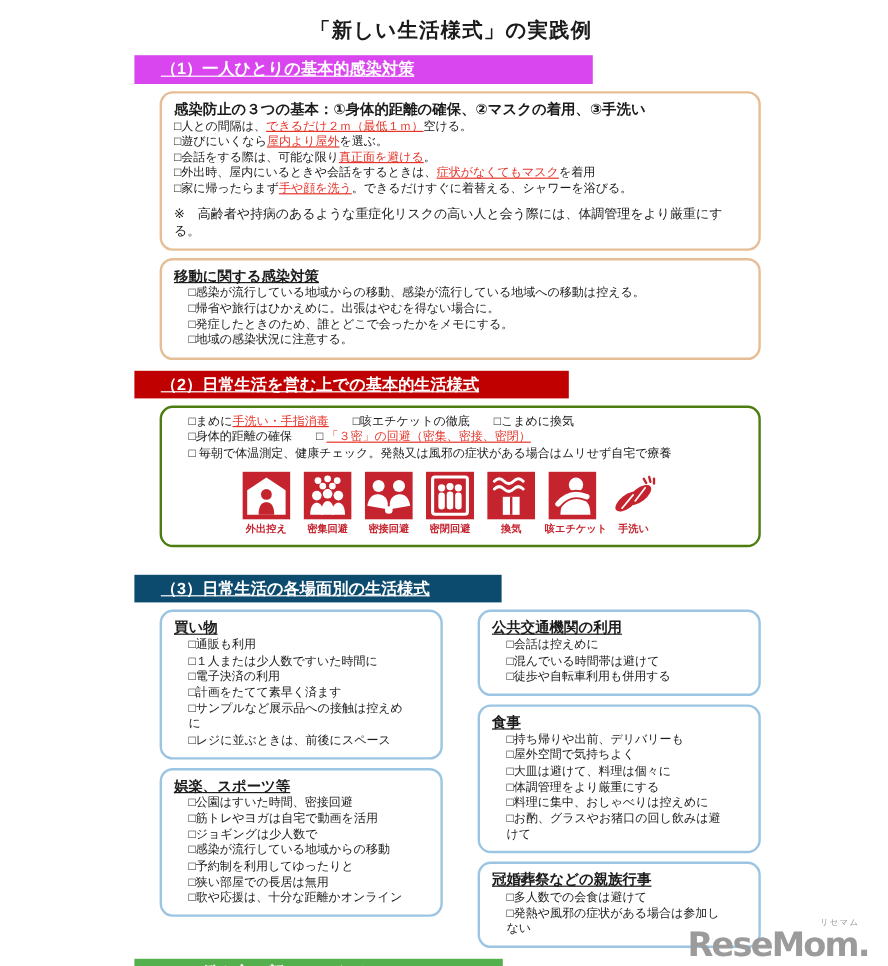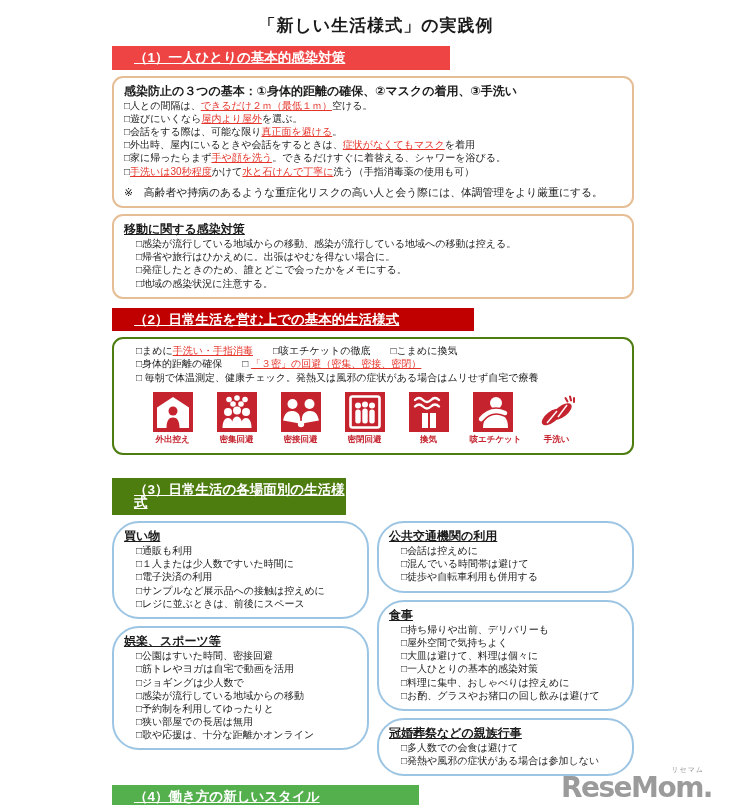--- a/index.html
+++ b/index.html
@@ -9,47 +9,47 @@
     overflow:hidden;
   }
   .title { text-align:center; font-size:17px; font-weight:bold; margin:14px 0 4px; letter-spacing:1px;padding-left:12px; }
   .content { margin-left:112px; width:522px; }
 
   .hdr {
     color:#fff; font-weight:bold; font-size:13.5px; line-height:1;
     padding:5px 0 5px 22px; text-decoration:underline; margin-top:9px;
     box-sizing:border-box;
   }
-  .hdr1 { background:#ef4444; width:338px; }
+  .hdr1 { background:#d946ef; width:382px; }
   .hdr2 { background:#C00000; width:362px; }
-  .hdr3 { background:#4d7c0f; width:234px;margin-top:23px; }
+  .hdr3 { background:#0c4a6e; width:306px;margin-top:23px; }
   .hdr4 { background:#54AF4D; width:307px; }
 
-  .box { border-radius:11px; padding:5px 27px 7px 10px; margin-top:6px; background:#fff; box-sizing:border-box; }
+  .box { border-radius:11px; padding:5px 27px 7px 10px; margin-top:6px; background:#fff; box-sizing:border-box;margin-left:21px; }
   .box.tan  { border:2px solid #E6BE96; }
   .box.pink { border:2px solid #4d7c0f; }
   .box.blue { border:2px solid #9CC5E4; }
 
   .box-heading { font-weight:bold; font-size:12px; line-height:1.35; }
   .box-heading.u { text-decoration:underline; }
   .check-line { font-size:10px; line-height:1.32; }
   .list.ind { padding-left:12px; }
   .red-u { color:#E5352B; text-decoration:underline; }
   .note { font-size:10.8px; margin-top:7px; line-height:1.3; }
 
   .cols { display:flex; gap:8px; margin-top:6px; }
   .col { flex:1; display:flex; flex-direction:column; gap:7px; }
-  .cols .box { margin-top:0;border-radius:27px; }
-
-  .icons-row { display:flex; justify-content:center; align-items:flex-start; gap:18px; margin:8px 0 0; }
+  .cols .box { margin-top:0; }
+
+  .icons-row { display:flex; justify-content:center; align-items:flex-start; gap:5px; margin:8px 0 0; }
   .icon-tile { text-align:center; width:46px; }
   .icon-tile svg { display:block; margin:0 auto; }
   .icon-label { color:#C5242F; font-size:8.5px; font-weight:bold; margin-top:2px; white-space:nowrap; }
 
-  .logo { position:absolute; right:28px; bottom:3px; color:#9B9B9B; text-align:right; line-height:1;margin-top:22px; }
+  .logo { position:absolute; right:16px; bottom:3px; color:#9B9B9B; text-align:right; line-height:1;margin-top:22px; }
   .logo-ruby { display:block; font-size:7px; letter-spacing:1px; margin:0 8px 1px 0; }
   .logo-text { font-size:28px; font-weight:bold; letter-spacing:-1.5px; font-family:"DejaVu Sans",sans-serif; }
 </style>
 </head>
 <body>
 
 <div class="page">
 
   <h1 class="title">「新しい生活様式」の実践例</h1>
 
@@ -58,21 +58,20 @@
     <div class="hdr hdr1">（1）一人ひとりの基本的感染対策</div>
 
     <div class="box tan">
       <div class="box-heading">感染防止の３つの基本：①身体的距離の確保、②マスクの着用、③手洗い</div>
       <div class="list">
           <div class="check-line"><span>□人との間隔は、</span><span class="red-u">できるだけ２ｍ（最低１ｍ）</span><span>空ける。</span></div>
           <div class="check-line"><span>□遊びにいくなら</span><span class="red-u">屋内より屋外</span><span>を選ぶ。</span></div>
           <div class="check-line"><span>□会話をする際は、可能な限り</span><span class="red-u">真正面を避ける</span><span>。</span></div>
           <div class="check-line"><span>□外出時、屋内にいるときや会話をするときは、</span><span class="red-u">症状がなくてもマスク</span><span>を着用</span></div>
           <div class="check-line"><span>□家に帰ったらまず</span><span class="red-u">手や顔を洗う</span><span>。できるだけすぐに着替える、シャワーを浴びる。</span></div>
-          <div class="check-line"><span>□</span><span class="red-u">手洗いは30秒程度</span><span>かけて</span><span class="red-u">水と石けんで丁寧に</span><span>洗う（手指消毒薬の使用も可）</span></div>
         </div>
       <div class="note">※　高齢者や持病のあるような重症化リスクの高い人と会う際には、体調管理をより厳重にする。</div>
     </div>
 
     <div class="box tan">
       <div class="box-heading u">移動に関する感染対策</div>
       <div class="list ind">
           <div class="check-line"><span>□感染が流行している地域からの移動、感染が流行している地域への移動は控える。</span></div>
           <div class="check-line"><span>□帰省や旅行はひかえめに。出張はやむを得ない場合に。</span></div>
           <div class="check-line"><span>□発症したときのため、誰とどこで会ったかをメモにする。</span></div>
@@ -194,20 +193,21 @@
     <div class="hdr hdr3">（3）日常生活の各場面別の生活様式</div>
 
     <div class="cols">
       <div class="col">
         <div class="box blue">
           <div class="box-heading u">買い物</div>
           <div class="list ind">
               <div class="check-line"><span>□通販も利用</span></div>
               <div class="check-line"><span>□１人または少人数ですいた時間に</span></div>
               <div class="check-line"><span>□電子決済の利用</span></div>
+              <div class="check-line"><span>□計画をたてて素早く済ます</span></div>
               <div class="check-line"><span>□サンプルなど展示品への接触は控えめに</span></div>
               <div class="check-line"><span>□レジに並ぶときは、前後にスペース</span></div>
             </div>
         </div>
         <div class="box blue">
           <div class="box-heading u">娯楽、スポーツ等</div>
           <div class="list ind">
               <div class="check-line"><span>□公園はすいた時間、密接回避</span></div>
               <div class="check-line"><span>□筋トレやヨガは自宅で動画を活用</span></div>
               <div class="check-line"><span>□ジョギングは少人数で</span></div>
@@ -226,21 +226,21 @@
               <div class="check-line"><span>□混んでいる時間帯は避けて</span></div>
               <div class="check-line"><span>□徒歩や自転車利用も併用する</span></div>
             </div>
         </div>
         <div class="box blue">
           <div class="box-heading u">食事</div>
           <div class="list ind">
               <div class="check-line"><span>□持ち帰りや出前、デリバリーも</span></div>
               <div class="check-line"><span>□屋外空間で気持ちよく</span></div>
               <div class="check-line"><span>□大皿は避けて、料理は個々に</span></div>
-              <div class="check-line"><span>□一人ひとりの基本的感染対策</span></div>
+              <div class="check-line"><span>□体調管理をより厳重にする</span></div>
               <div class="check-line"><span>□料理に集中、おしゃべりは控えめに</span></div>
               <div class="check-line"><span>□お酌、グラスやお猪口の回し飲みは避けて</span></div>
             </div>
         </div>
         <div class="box blue">
           <div class="box-heading u">冠婚葬祭などの親族行事</div>
           <div class="list ind">
               <div class="check-line"><span>□多人数での会食は避けて</span></div>
               <div class="check-line"><span>□発熱や風邪の症状がある場合は参加しない</span></div>
             </div>

